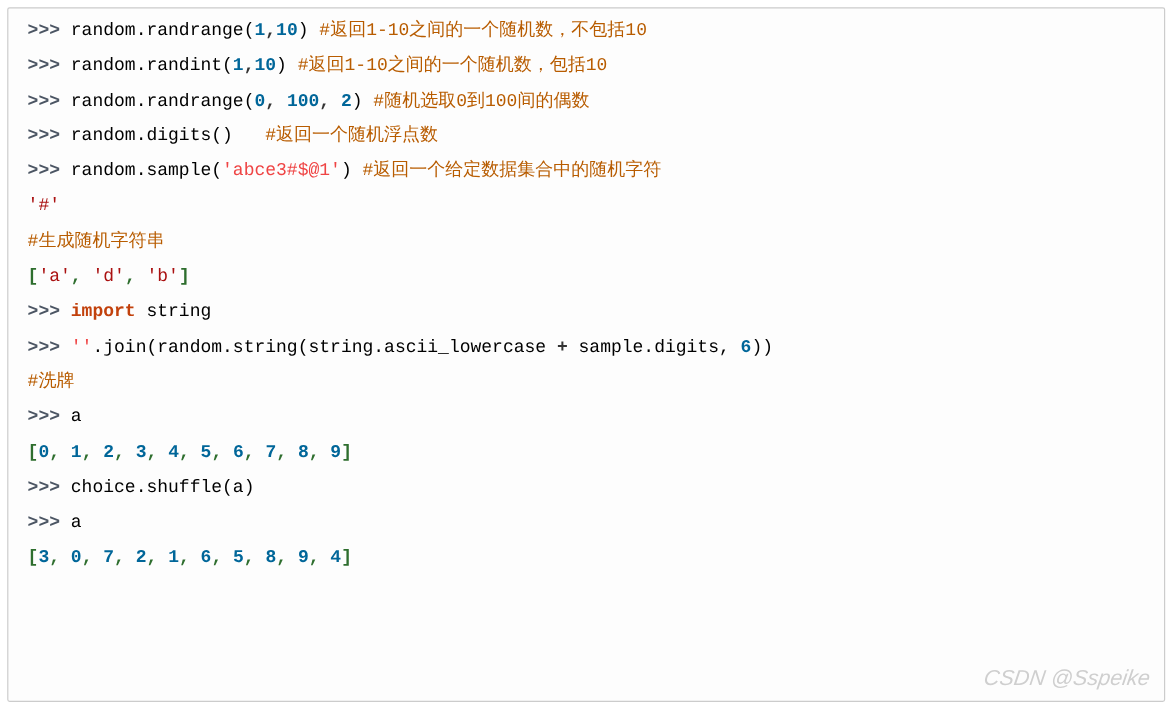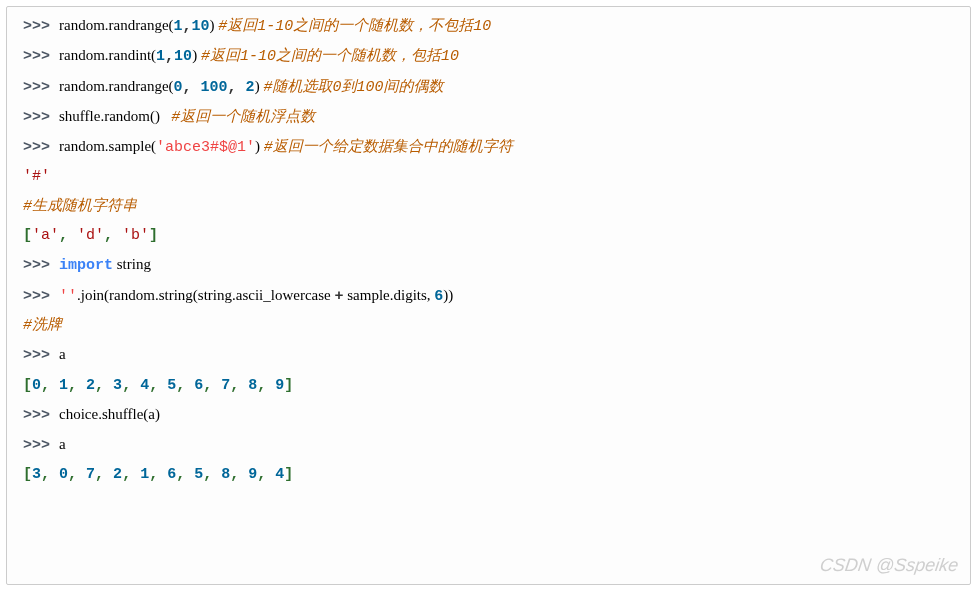--- a/index.html
+++ b/index.html
@@ -17,26 +17,26 @@
     padding: 4px 16px 4px 16px;
     border-radius: 2px;
     line-height: 29.3px;
     box-sizing: border-box;
     width: 965px;
     height: 579px;
     position: relative;
   }
   .line { white-space: pre; }
   .prompt { color: #4b5563; font-weight: bold; }
-  .plain { color: #000; font-family: Liberation Serif, serif; }
-  .comment { color: #b85c00; font-style: italic; }
+  .plain { color: #000; }
+  .comment { color: #b85c00; }
   .num { color: #006699; font-weight: bold; }
   .str { color: #ef4444; }
   .punc { color: #333; font-weight: bold; }
-  .kw { color: #3b82f6; font-weight: bold; }
+  .kw { color: #c2410c; font-weight: bold; }
   .out { color: #2e6e2e; font-weight: bold; }
   .outstr { color: #aa1111; }
   .watermark {
     position: absolute;
     bottom: 4px;
     right: 12px;
     color: rgba(120,120,120,0.35);
     font-family: Arial, sans-serif;
     font-size: 18px;
     font-style: italic;
@@ -47,21 +47,21 @@
 <body>
 
 <div class="code-block">
 
 <div class="line"><span class="prompt">&gt;&gt;&gt; </span><span class="plain">random.randrange(</span><span class="num">1</span><span class="punc">,</span><span class="num">10</span><span class="plain">) </span><span class="comment">#返回1-10之间的一个随机数，不包括10</span></div>
 
 <div class="line"><span class="prompt">&gt;&gt;&gt; </span><span class="plain">random.randint(</span><span class="num">1</span><span class="punc">,</span><span class="num">10</span><span class="plain">) </span><span class="comment">#返回1-10之间的一个随机数，包括10</span></div>
 
 <div class="line"><span class="prompt">&gt;&gt;&gt; </span><span class="plain">random.randrange(</span><span class="num">0</span><span class="punc">, </span><span class="num">100</span><span class="punc">, </span><span class="num">2</span><span class="plain">) </span><span class="comment">#随机选取0到100间的偶数</span></div>
 
-<div class="line"><span class="prompt">&gt;&gt;&gt; </span><span class="plain">shuffle.random()   </span><span class="comment">#返回一个随机浮点数</span></div>
+<div class="line"><span class="prompt">&gt;&gt;&gt; </span><span class="plain">random.digits()   </span><span class="comment">#返回一个随机浮点数</span></div>
 
 <div class="line"><span class="prompt">&gt;&gt;&gt; </span><span class="plain">random.sample(</span><span class="str">'abce3#$@1'</span><span class="plain">) </span><span class="comment">#返回一个给定数据集合中的随机字符</span></div>
 
 <div class="line"><span class="outstr">'#'</span></div>
 
 
 <div class="line"><span class="comment">#生成随机字符串</span></div>
 
 <div class="line"><span class="out">[</span><span class="outstr">'a'</span><span class="out">, </span><span class="outstr">'d'</span><span class="out">, </span><span class="outstr">'b'</span><span class="out">]</span></div>
 

